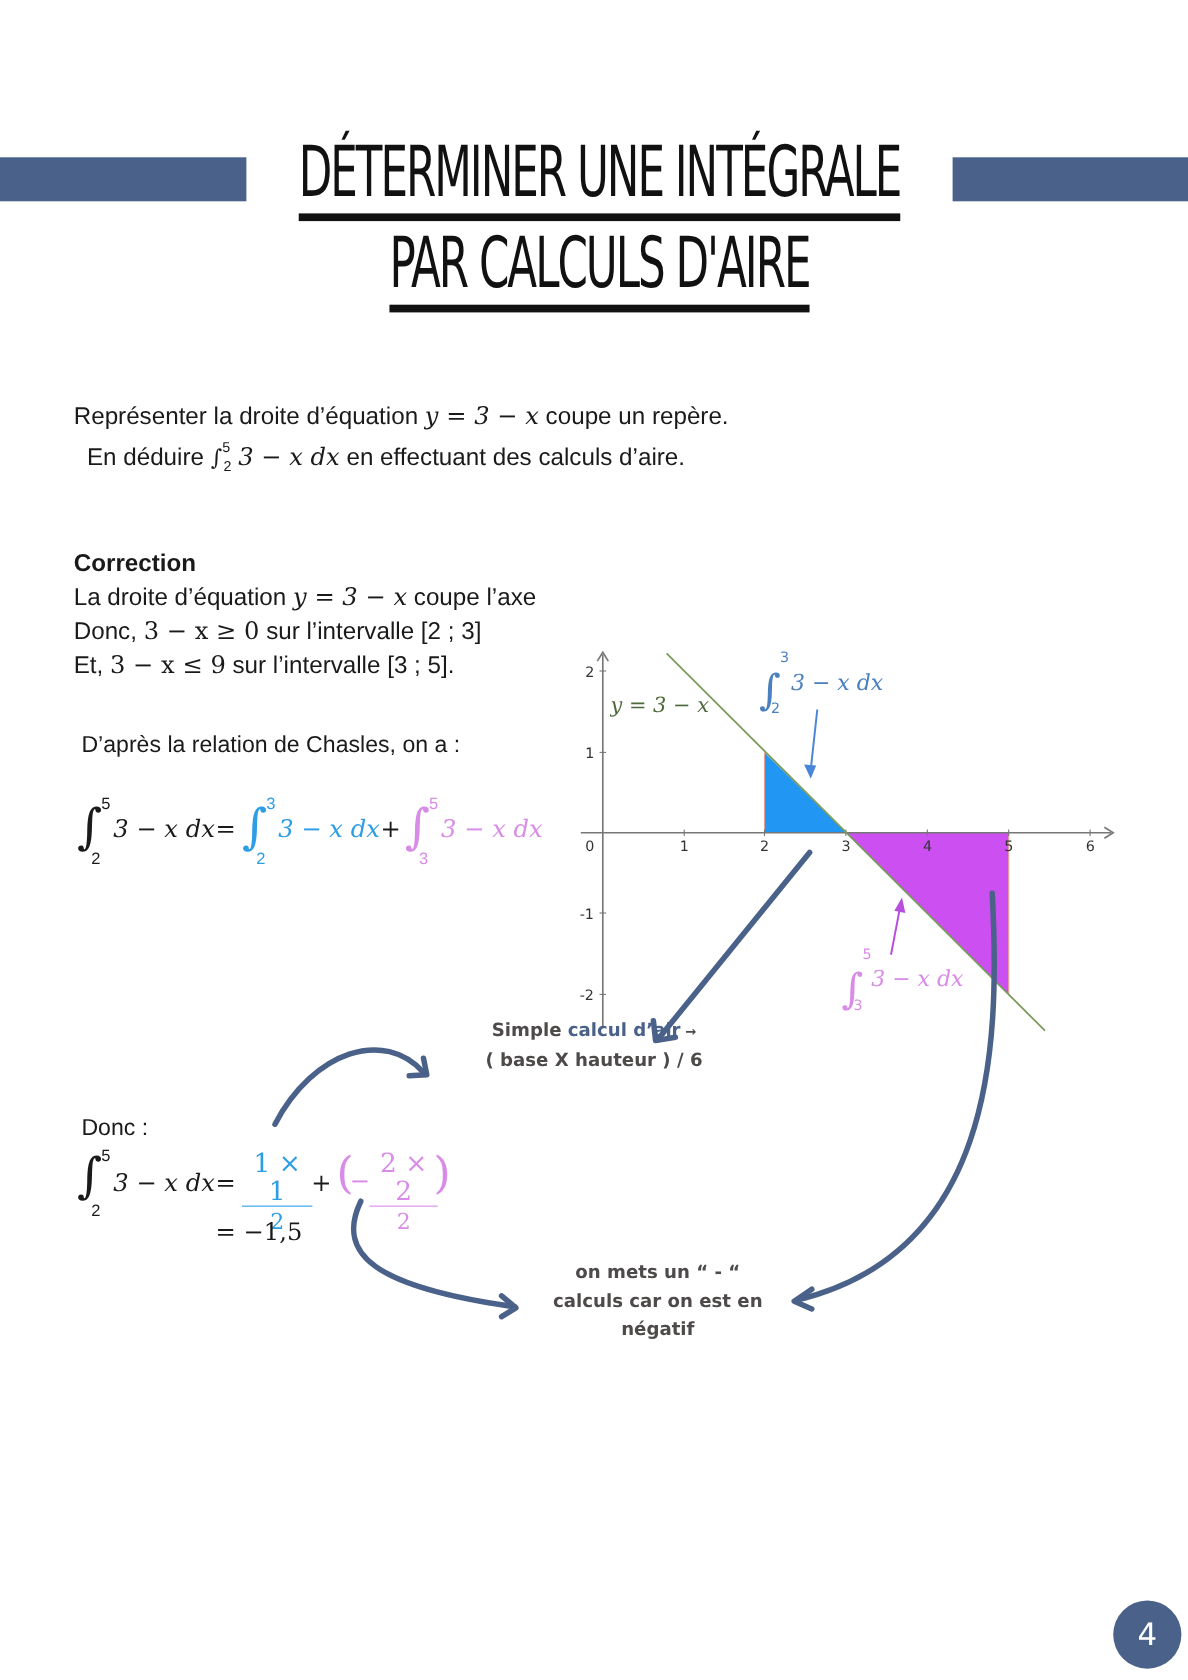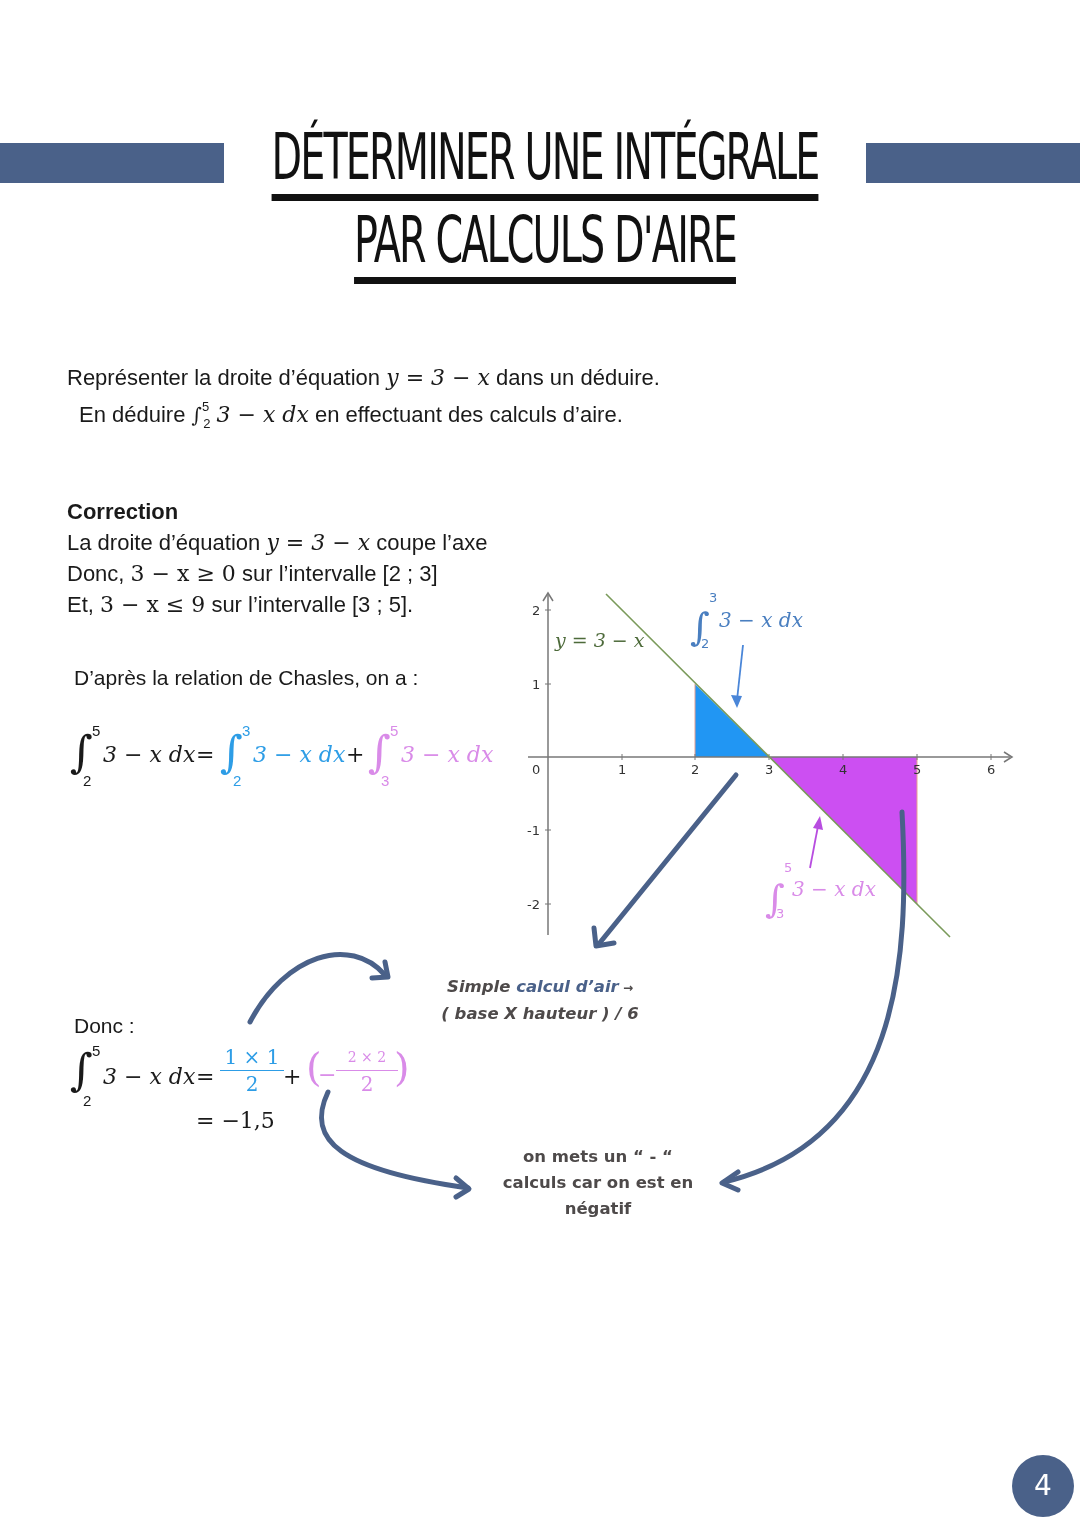--- a/index.html
+++ b/index.html
@@ -34,21 +34,21 @@
 <div class="bar" style="left:866px; width:214px;"></div>
 
 <div class="title" style="top:122px;">
   <span>DÉTERMINER UNE INTÉGRALE</span>
 </div>
 <div class="title" style="top:205px;">
   <span>PAR CALCULS D'AIRE</span>
 </div>
 
 <div class="txt" style="left:67px; top:365px;">
-  <span>Représenter la droite d’équation </span><span class="math">y = 3 − x</span><span> dans un déduire.</span>
+  <span>Représenter la droite d’équation </span><span class="math">y = 3 − x</span><span> coupe un repère.</span>
 </div>
 <div class="txt" style="left:67px; top:402px;margin-left:12px;">
   <span>En déduire </span><span class="math" style="font-size:20px;">∫</span><sup style="font-size:13px; position:relative; top:-3px;">5</sup><sub style="font-size:13px; margin-left:-6px;">2</sub> <span class="math">3 − x dx</span><span> en effectuant des calculs d’aire.</span>
 </div>
 
 <div class="txt bold" style="left:67px; top:499px;">Correction</div>
 <div class="txt" style="left:67px; top:530px;">
   <span>La droite d’équation </span><span class="math">y = 3 − x</span><span> coupe l’axe</span>
 </div>
 <div class="txt" style="left:67px; top:561px;">
@@ -148,43 +148,43 @@
     <path d="M372,978 L388,977 L385,962"></path>
 
     <path d="M328,1092 C305,1140 340,1170 468,1188"></path>
     <path d="M456,1178 L469,1189 L456,1197"></path>
 
     <path d="M902,812 C910,960 900,1140 724,1182"></path>
     <path d="M738,1172 L722,1183 L738,1190"></path>
   </g>
 </svg>
 
-<div class="note" style="left:430px; top:974px; width:220px;font-style:italic;">
+<div class="note" style="left:430px; top:924px; width:220px;">
   <div><span>Simple </span><span class="hl">calcul d’air</span><span style="font-size:12px;"> →</span></div>
   <div>( base X hauteur ) / 6</div>
 </div>
 
 <div class="txt" style="left:74px; top:1014px; font-size:21px;">Donc :</div>
 <div class="abs" style="left:70px; top:1040px; width:360px; height:110px;">
   <span class="abs mathr" style="left:0; top:0; font-size:44px; line-height:60px;">∫</span>
   <span class="abs" style="left:22px; top:2px; font-size:15px;">5</span>
   <span class="abs" style="left:13px; top:52px; font-size:15px;">2</span>
   <span class="abs math" style="left:33px; top:24px; font-size:22px;">3 − x dx</span>
   <span class="abs mathr" style="left:126px; top:24px; font-size:22px;">=</span>
 
   <div class="abs blue" style="left:150px; top:4px; width:64px; text-align:center;">
-    <div class="mathr" style="font-size:20px; border-bottom:1.5px solid #2d9de6; line-height:26px;">1 × 1</div>
+    <div class="mathr" style="font-size:24px; border-bottom:1.5px solid #2d9de6; line-height:26px;">1 × 1</div>
     <div class="mathr" style="font-size:20px; line-height:26px;">2</div>
   </div>
   <span class="abs mathr" style="left:213px; top:24px; font-size:22px;">+</span>
 
   <span class="abs mathr pink" style="left:236px; top:4px; font-size:40px; font-weight:lighter;">(</span>
   <span class="abs mathr pink" style="left:248px; top:22px; font-size:22px;">−</span>
   <div class="abs pink" style="left:266px; top:4px; width:62px; text-align:center;">
-    <div class="mathr" style="font-size:14px; border-bottom:1.5px solid #d98be8; line-height:26px;">2 × 2</div>
+    <div class="mathr" style="font-size:24px; border-bottom:1.5px solid #d98be8; line-height:26px;">2 × 2</div>
     <div class="mathr" style="font-size:20px; line-height:26px;">2</div>
   </div>
   <span class="abs mathr pink" style="left:324px; top:4px; font-size:40px;">)</span>
   <span class="abs mathr" style="left:126px; top:68px; font-size:22px;">= −1,5</span>
 </div>
 
 <div class="note" style="left:488px; top:1144px; width:220px;">
   <div>on mets un “ - “</div>
   <div>calculs car on est en</div>
   <div>négatif</div>

